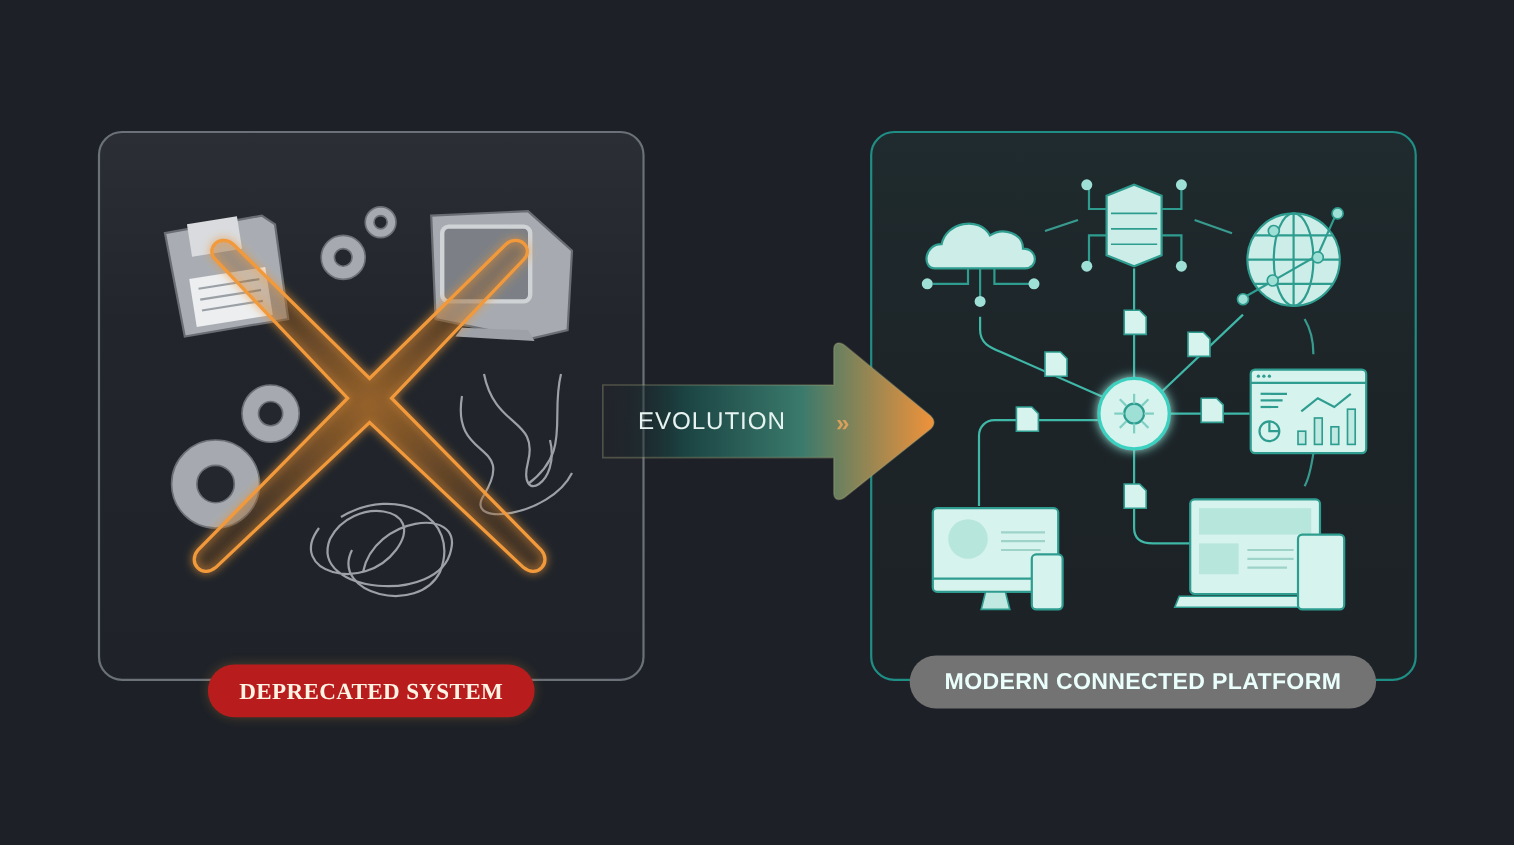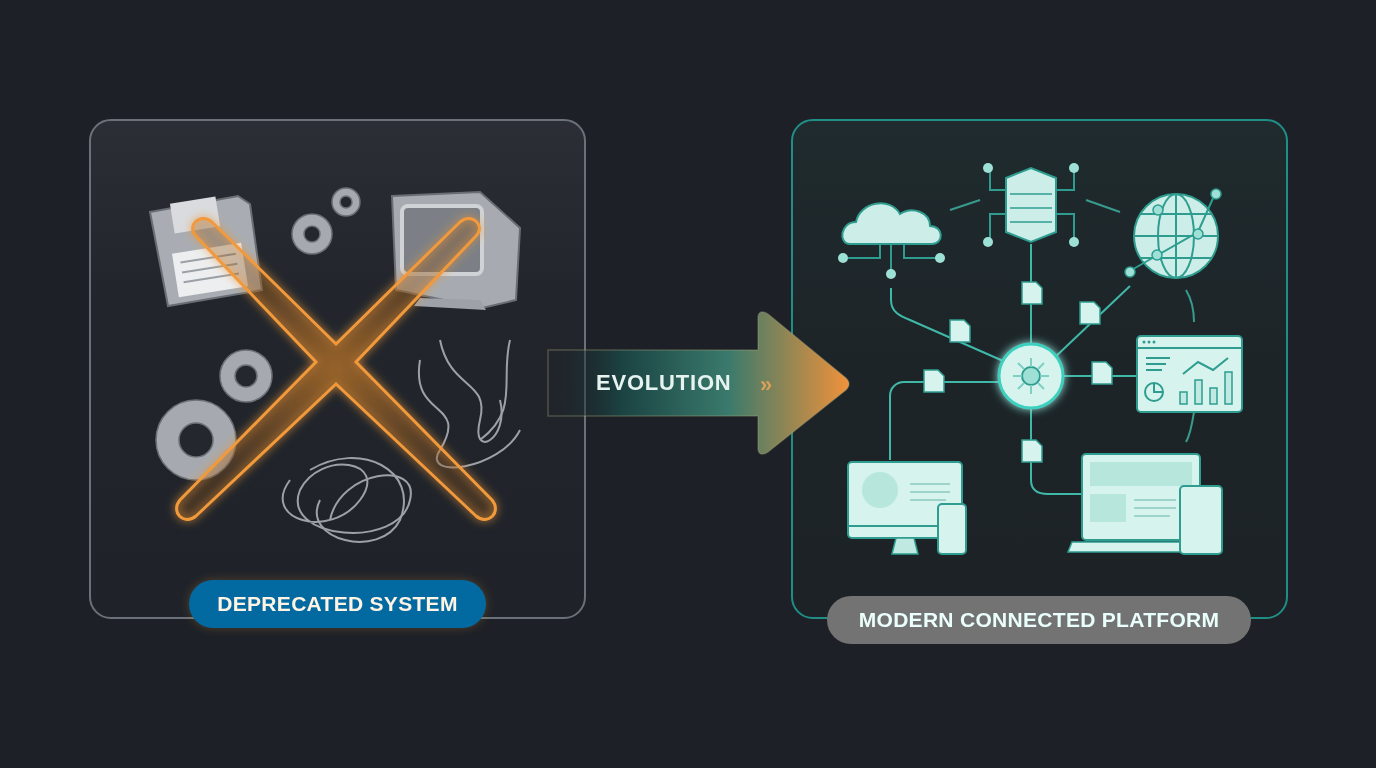--- a/index.html
+++ b/index.html
@@ -5,25 +5,25 @@
   html, body { margin:0; padding:0; }
   body { width:1376px; height:768px; background:#1d2127; overflow:hidden; position:relative;
          font-family:"Liberation Sans", "DejaVu Sans", sans-serif; }
   .panel { position:absolute; border-radius:22px; box-sizing:border-box; }
   .panel-left { left:89px; top:119px; width:497px; height:500px; border:2px solid #6b7178;
        background:linear-gradient(180deg,#2b2f35 0%,#22262c 35%,#1f2329 100%); }
   .panel-right { left:791px; top:119px; width:497px; height:500px; border:2px solid #1f8f86;
        background:linear-gradient(180deg,#1f2b2e 0%,#1d2428 50%,#1c2226 100%); }
   .pill { position:absolute; height:48px; border-radius:24px; display:flex; align-items:center; justify-content:center;
           font-weight:700; font-size:21px; letter-spacing:0.3px; box-sizing:border-box; }
-  .pill-left { left:189px; top:580px; width:297px; background:#0369a1; color:#fff3e4;
-               box-shadow:0 0 10px rgba(243,154,58,0.25); }
+  .pill-left { left:189px; top:604px; width:297px; background:#b91c1c; color:#fff3e4;
+               box-shadow:0 0 10px rgba(243,154,58,0.25);font-family:Liberation Serif, serif; }
   .pill-right { left:827px; top:596px; width:424px; background:#737373; color:#eafffb; }
   svg.layer { position:absolute; left:0; top:0; }
-  .evo-label { position:absolute; left:596px; top:370px; font-size:22px; font-weight:700; color:#e6f3f1; letter-spacing:0.8px; }
+  .evo-label { position:absolute; left:580px; top:370px; font-size:22px; font-weight:400; color:#e6f3f1; letter-spacing:0.8px; }
 </style>
 </head>
 <body>
 
 <div class="panel panel-left"></div>
 <div class="panel panel-right"></div>
 
 <svg class="layer" width="1376" height="768" viewBox="0 0 1376 768">
   <defs>
     <linearGradient id="arrowGrad" x1="0" y1="0" x2="1" y2="0">

